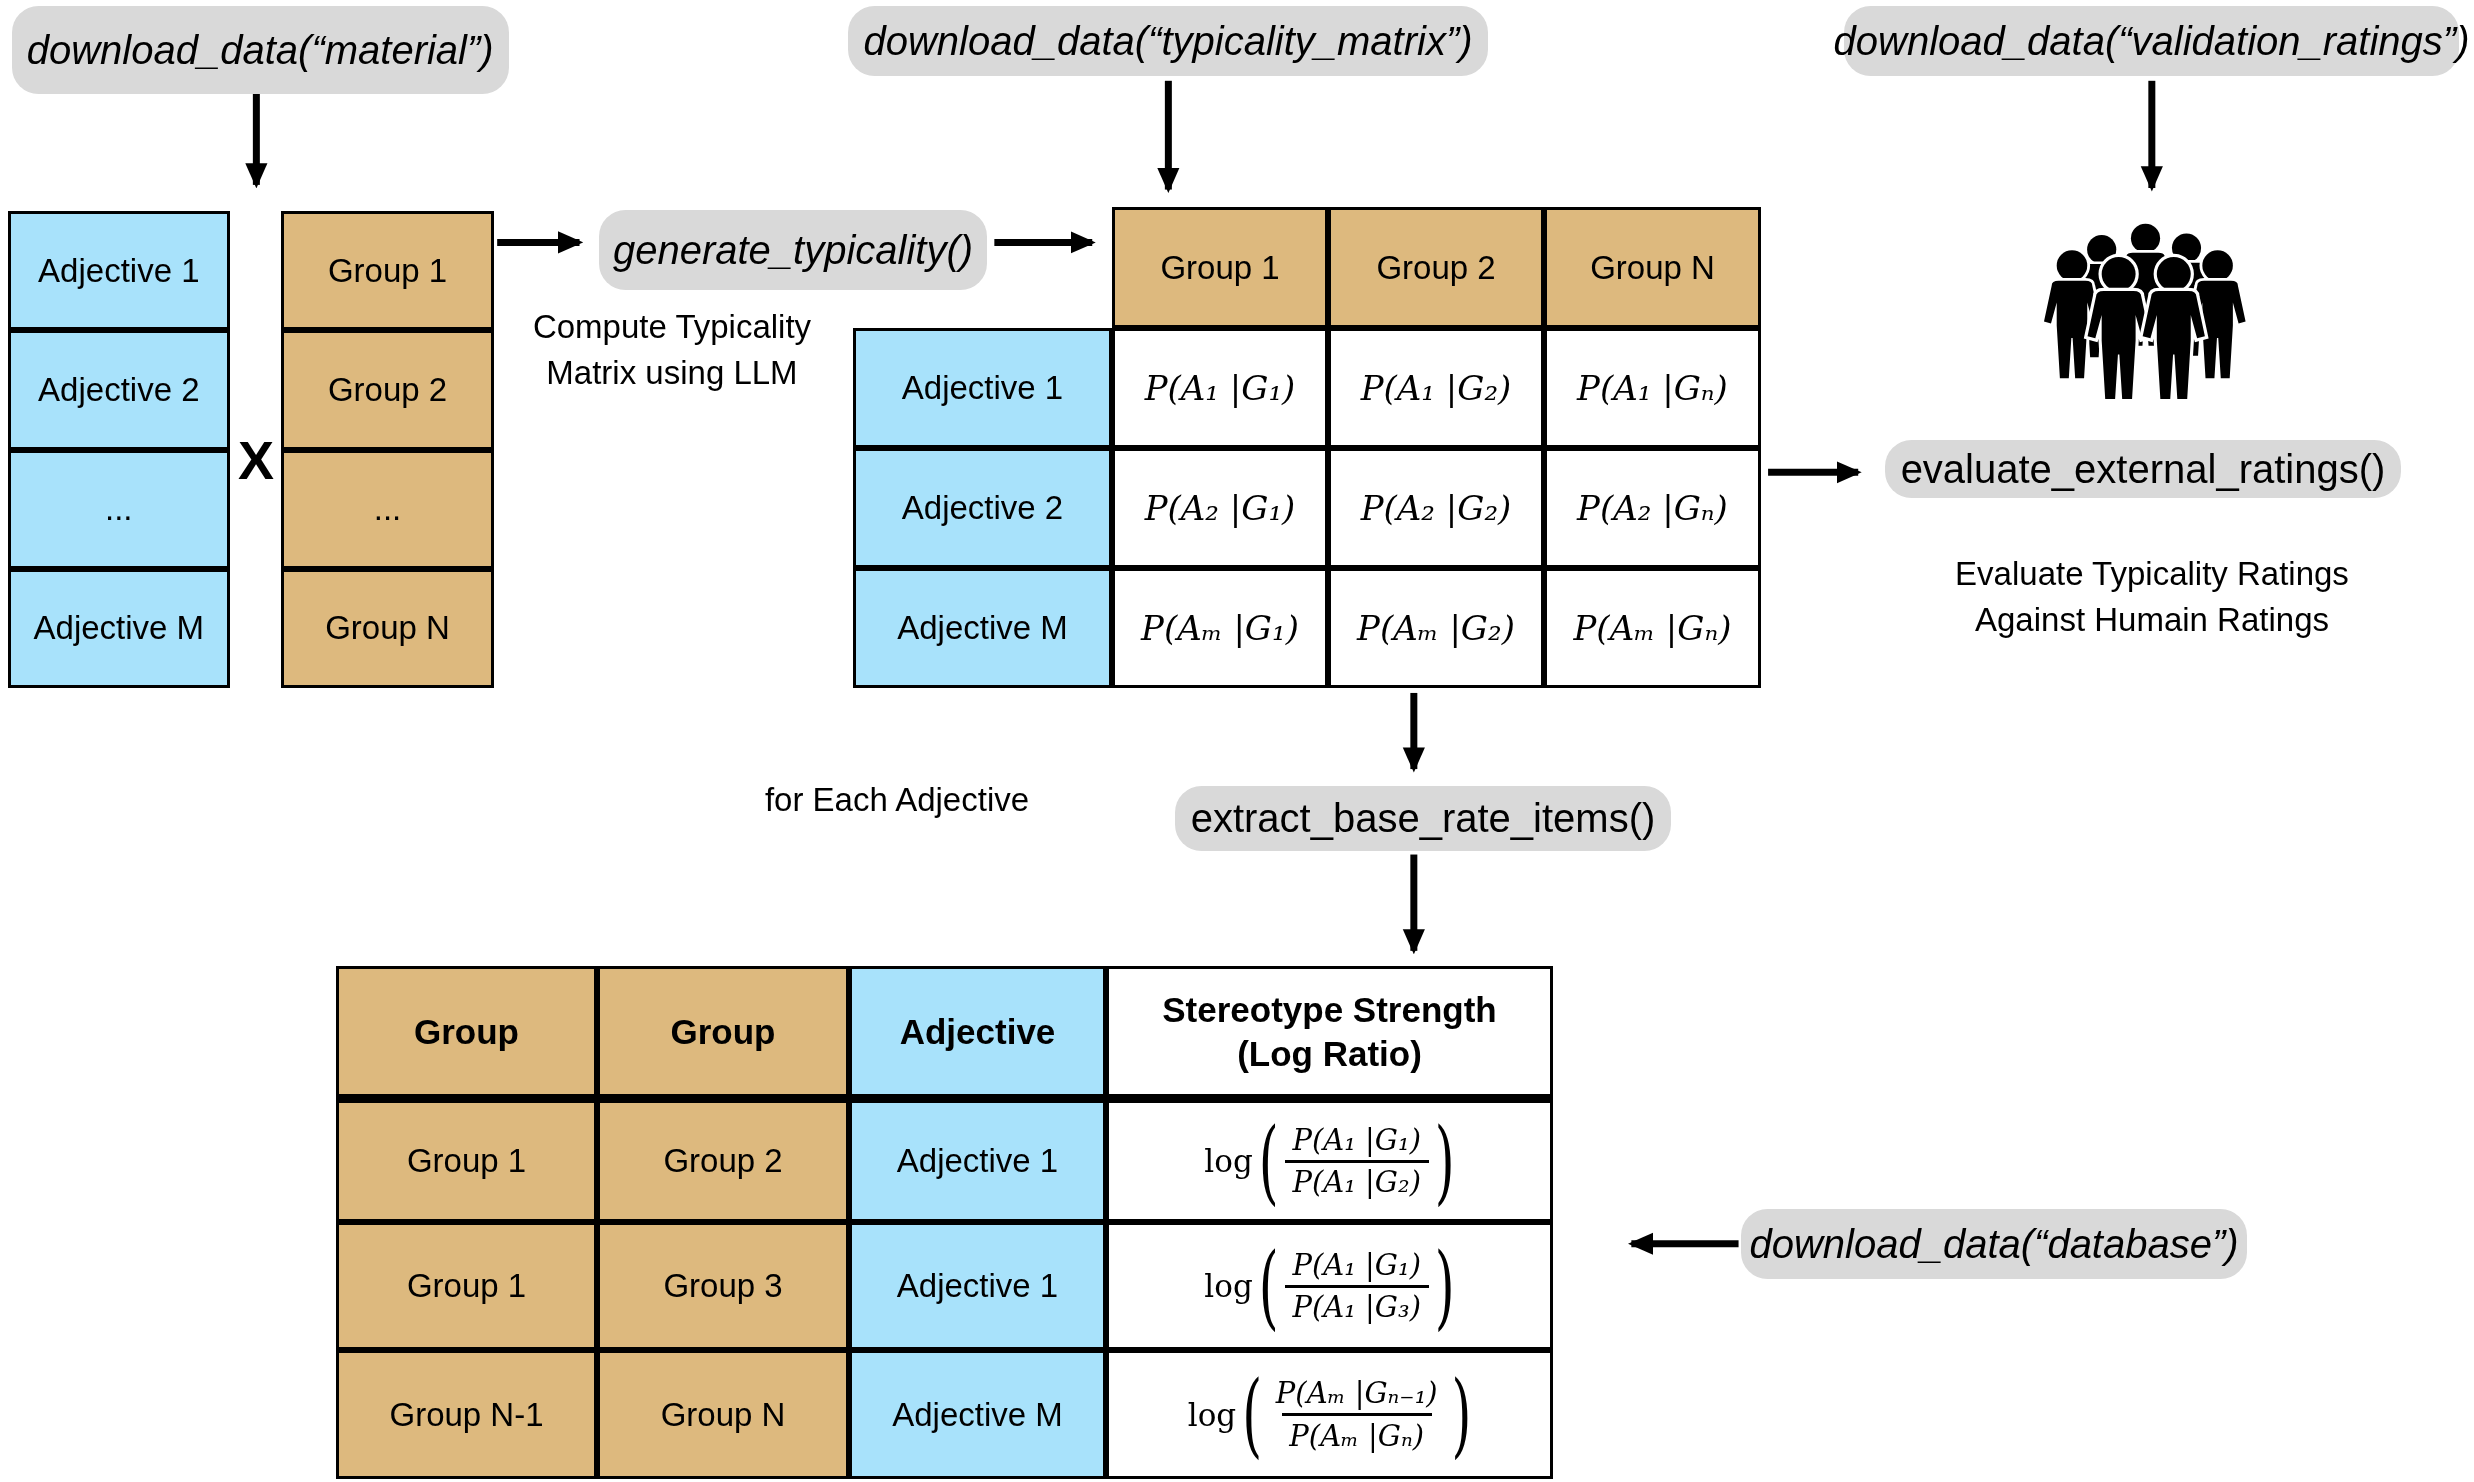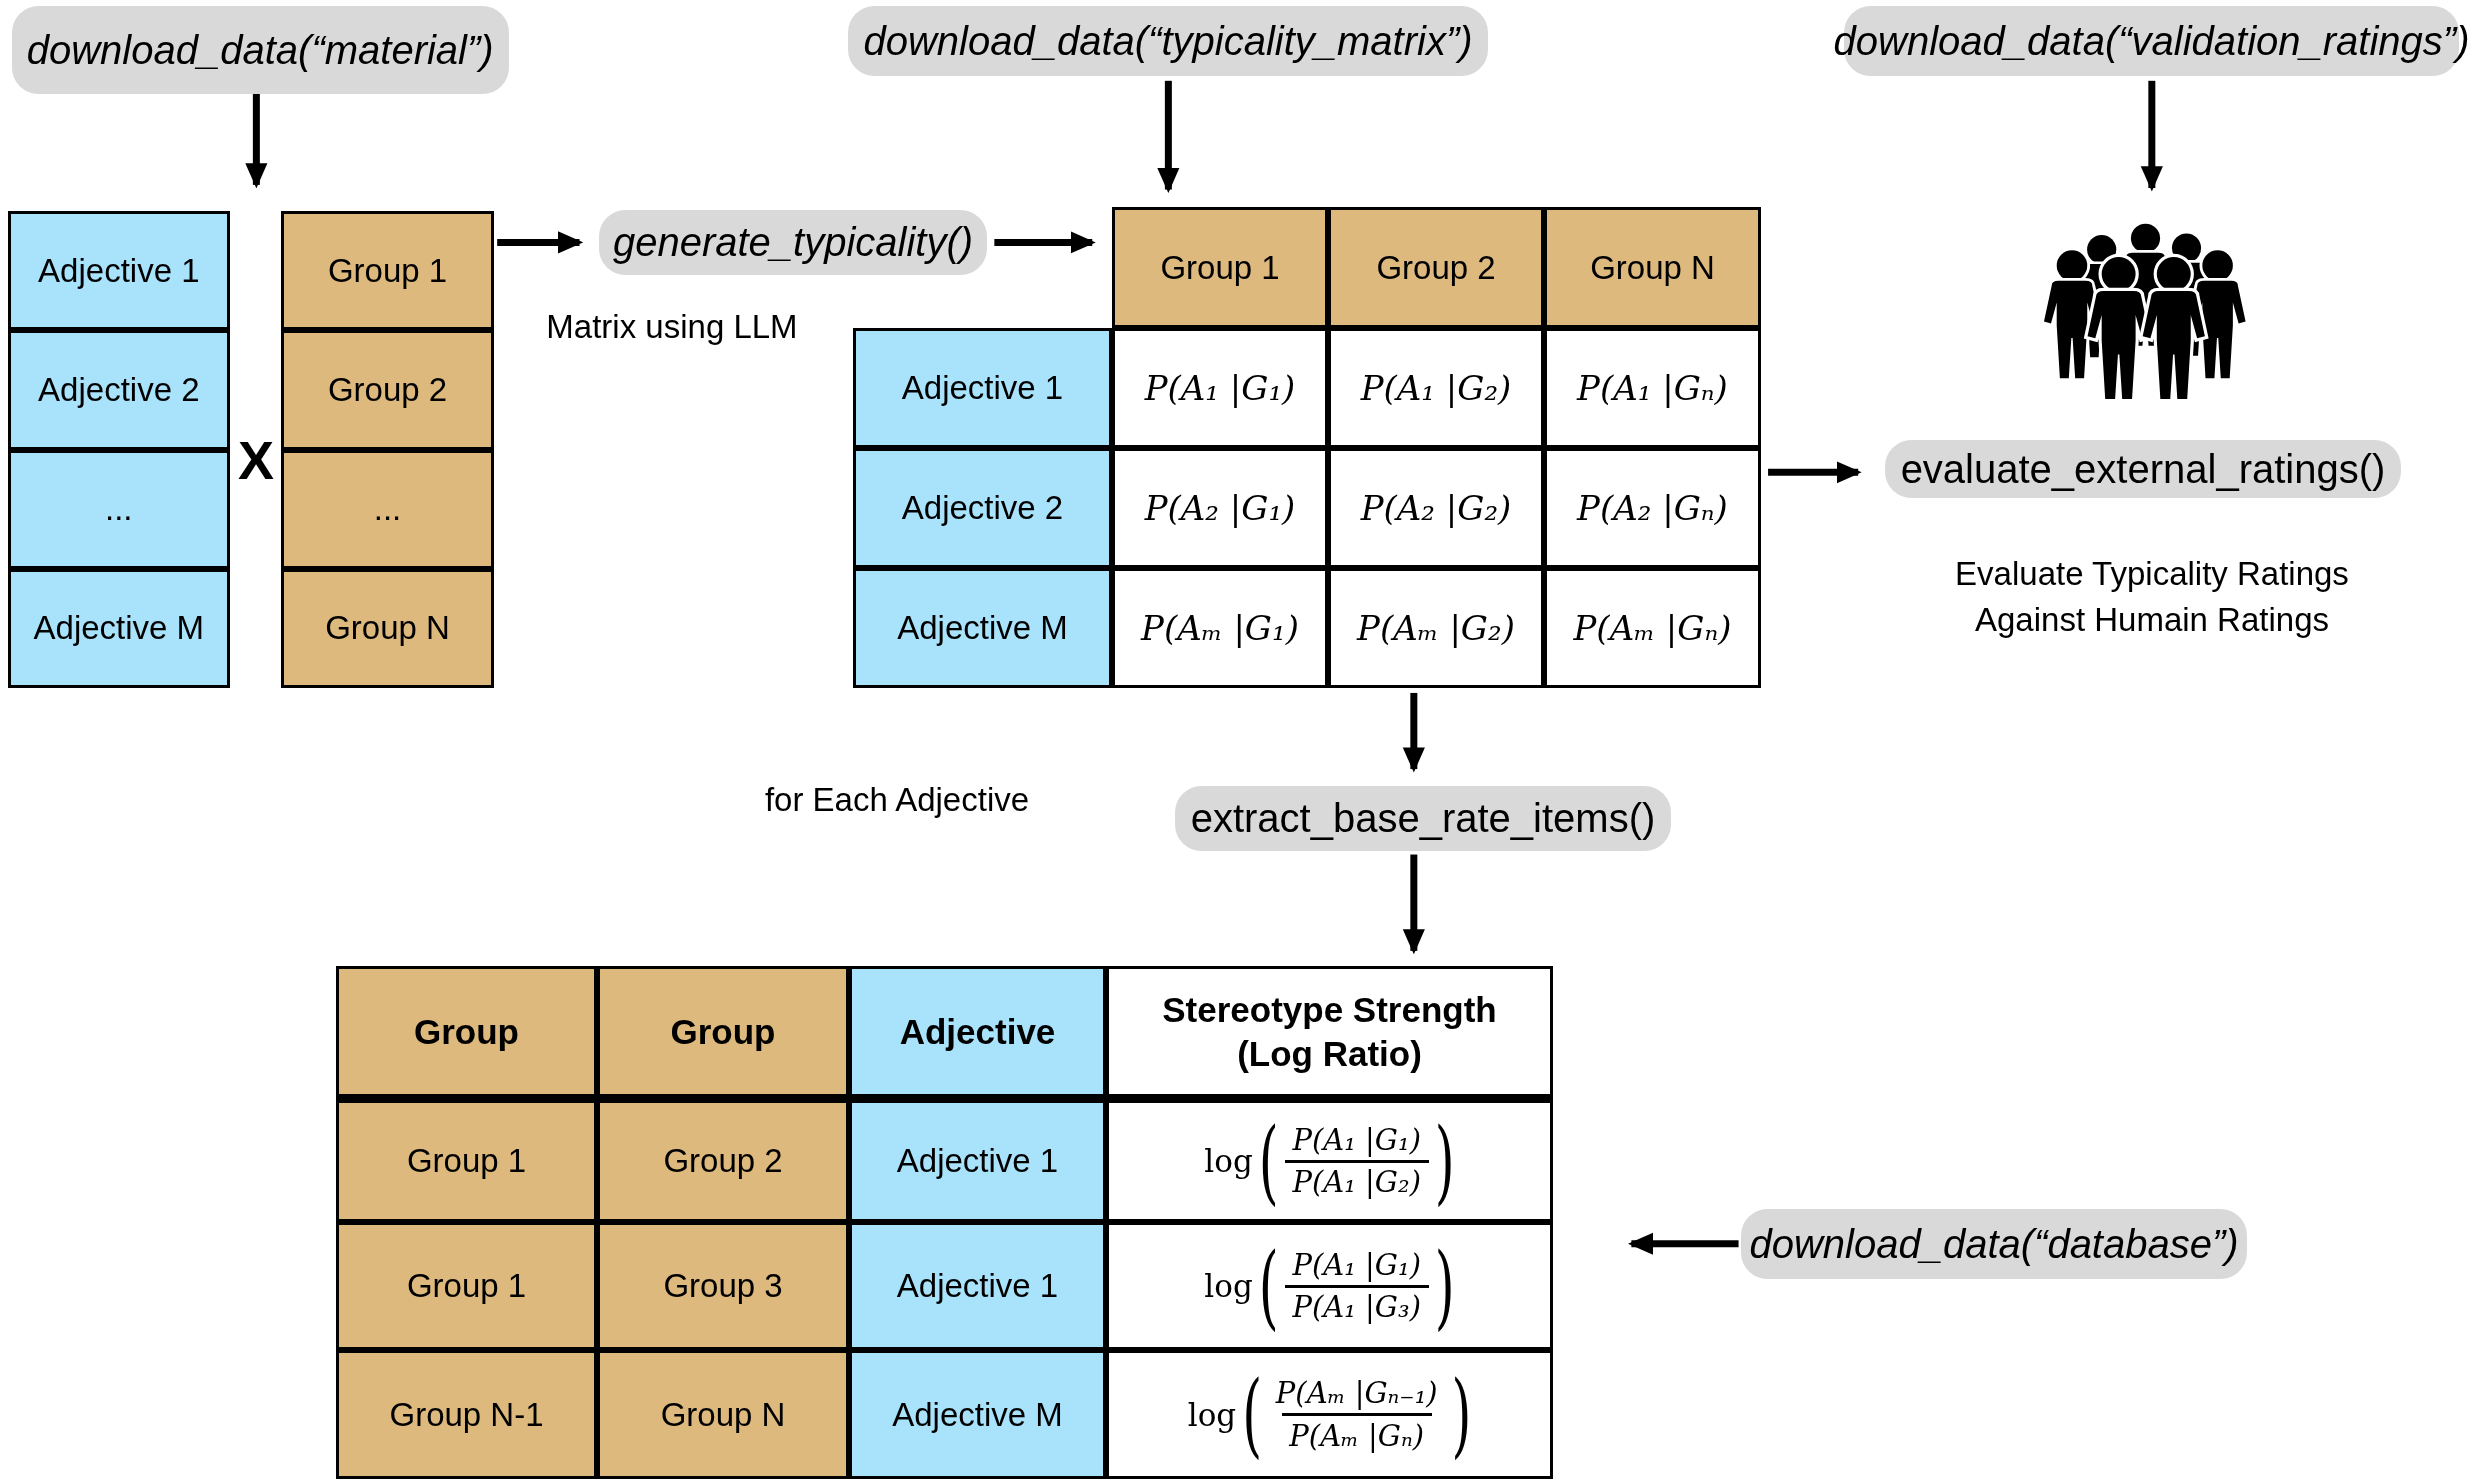--- a/index.html
+++ b/index.html
@@ -75,26 +75,27 @@
     <line x1="2770" y1="104" x2="2770" y2="242" marker-end="url(#ah)"></line>
     <line x1="2276" y1="608" x2="2392" y2="608" marker-end="url(#ah)"></line>
     <line x1="1820" y1="892" x2="1820" y2="990" marker-end="url(#ah)"></line>
     <line x1="1820" y1="1100" x2="1820" y2="1224" marker-end="url(#ah)"></line>
     <line x1="2238" y1="1601" x2="2100" y2="1601" marker-end="url(#ah)"></line>
   </svg>
 
   <div class="pill italic" style="left:11.7px;top:6.2px;width:497px;height:88px;">download_data(“material”)</div>
   <div class="pill italic" style="left:848px;top:6.2px;width:640px;height:70px;">download_data(“typicality_matrix”)</div>
   <div class="pill italic" style="left:1844px;top:6.2px;width:615px;height:70px;">download_data(“validation_ratings”)</div>
-  <div class="pill italic" style="left:599px;top:210px;width:388px;height:65px;">generate_typicality()</div>
+  <div class="pill italic" style="left:599px;top:210px;width:388px;height:80px;">generate_typicality()</div>
   <div class="pill" style="left:1885px;top:440px;width:516px;height:58px;">evaluate_external_ratings()</div>
   <div class="pill" style="left:1175px;top:786px;width:496px;height:65px;">extract_base_rate_items()</div>
   <div class="pill italic" style="left:1741px;top:1209px;width:506px;height:70px;">download_data(“database”)</div>
 
   <div class="caption" style="left:439px;top:304px;width:466px;">
+    <div>Compute Typicality</div>
     <div>Matrix using LLM</div>
   </div>
   <div class="caption" style="left:625px;top:777px;width:544px;">
     <div>for Each Adjective</div>
   </div>
   <div class="caption" style="left:1880px;top:551px;width:544px;">
     <div>Evaluate Typicality Ratings</div>
     <div>Against Humain Ratings</div>
   </div>
 

